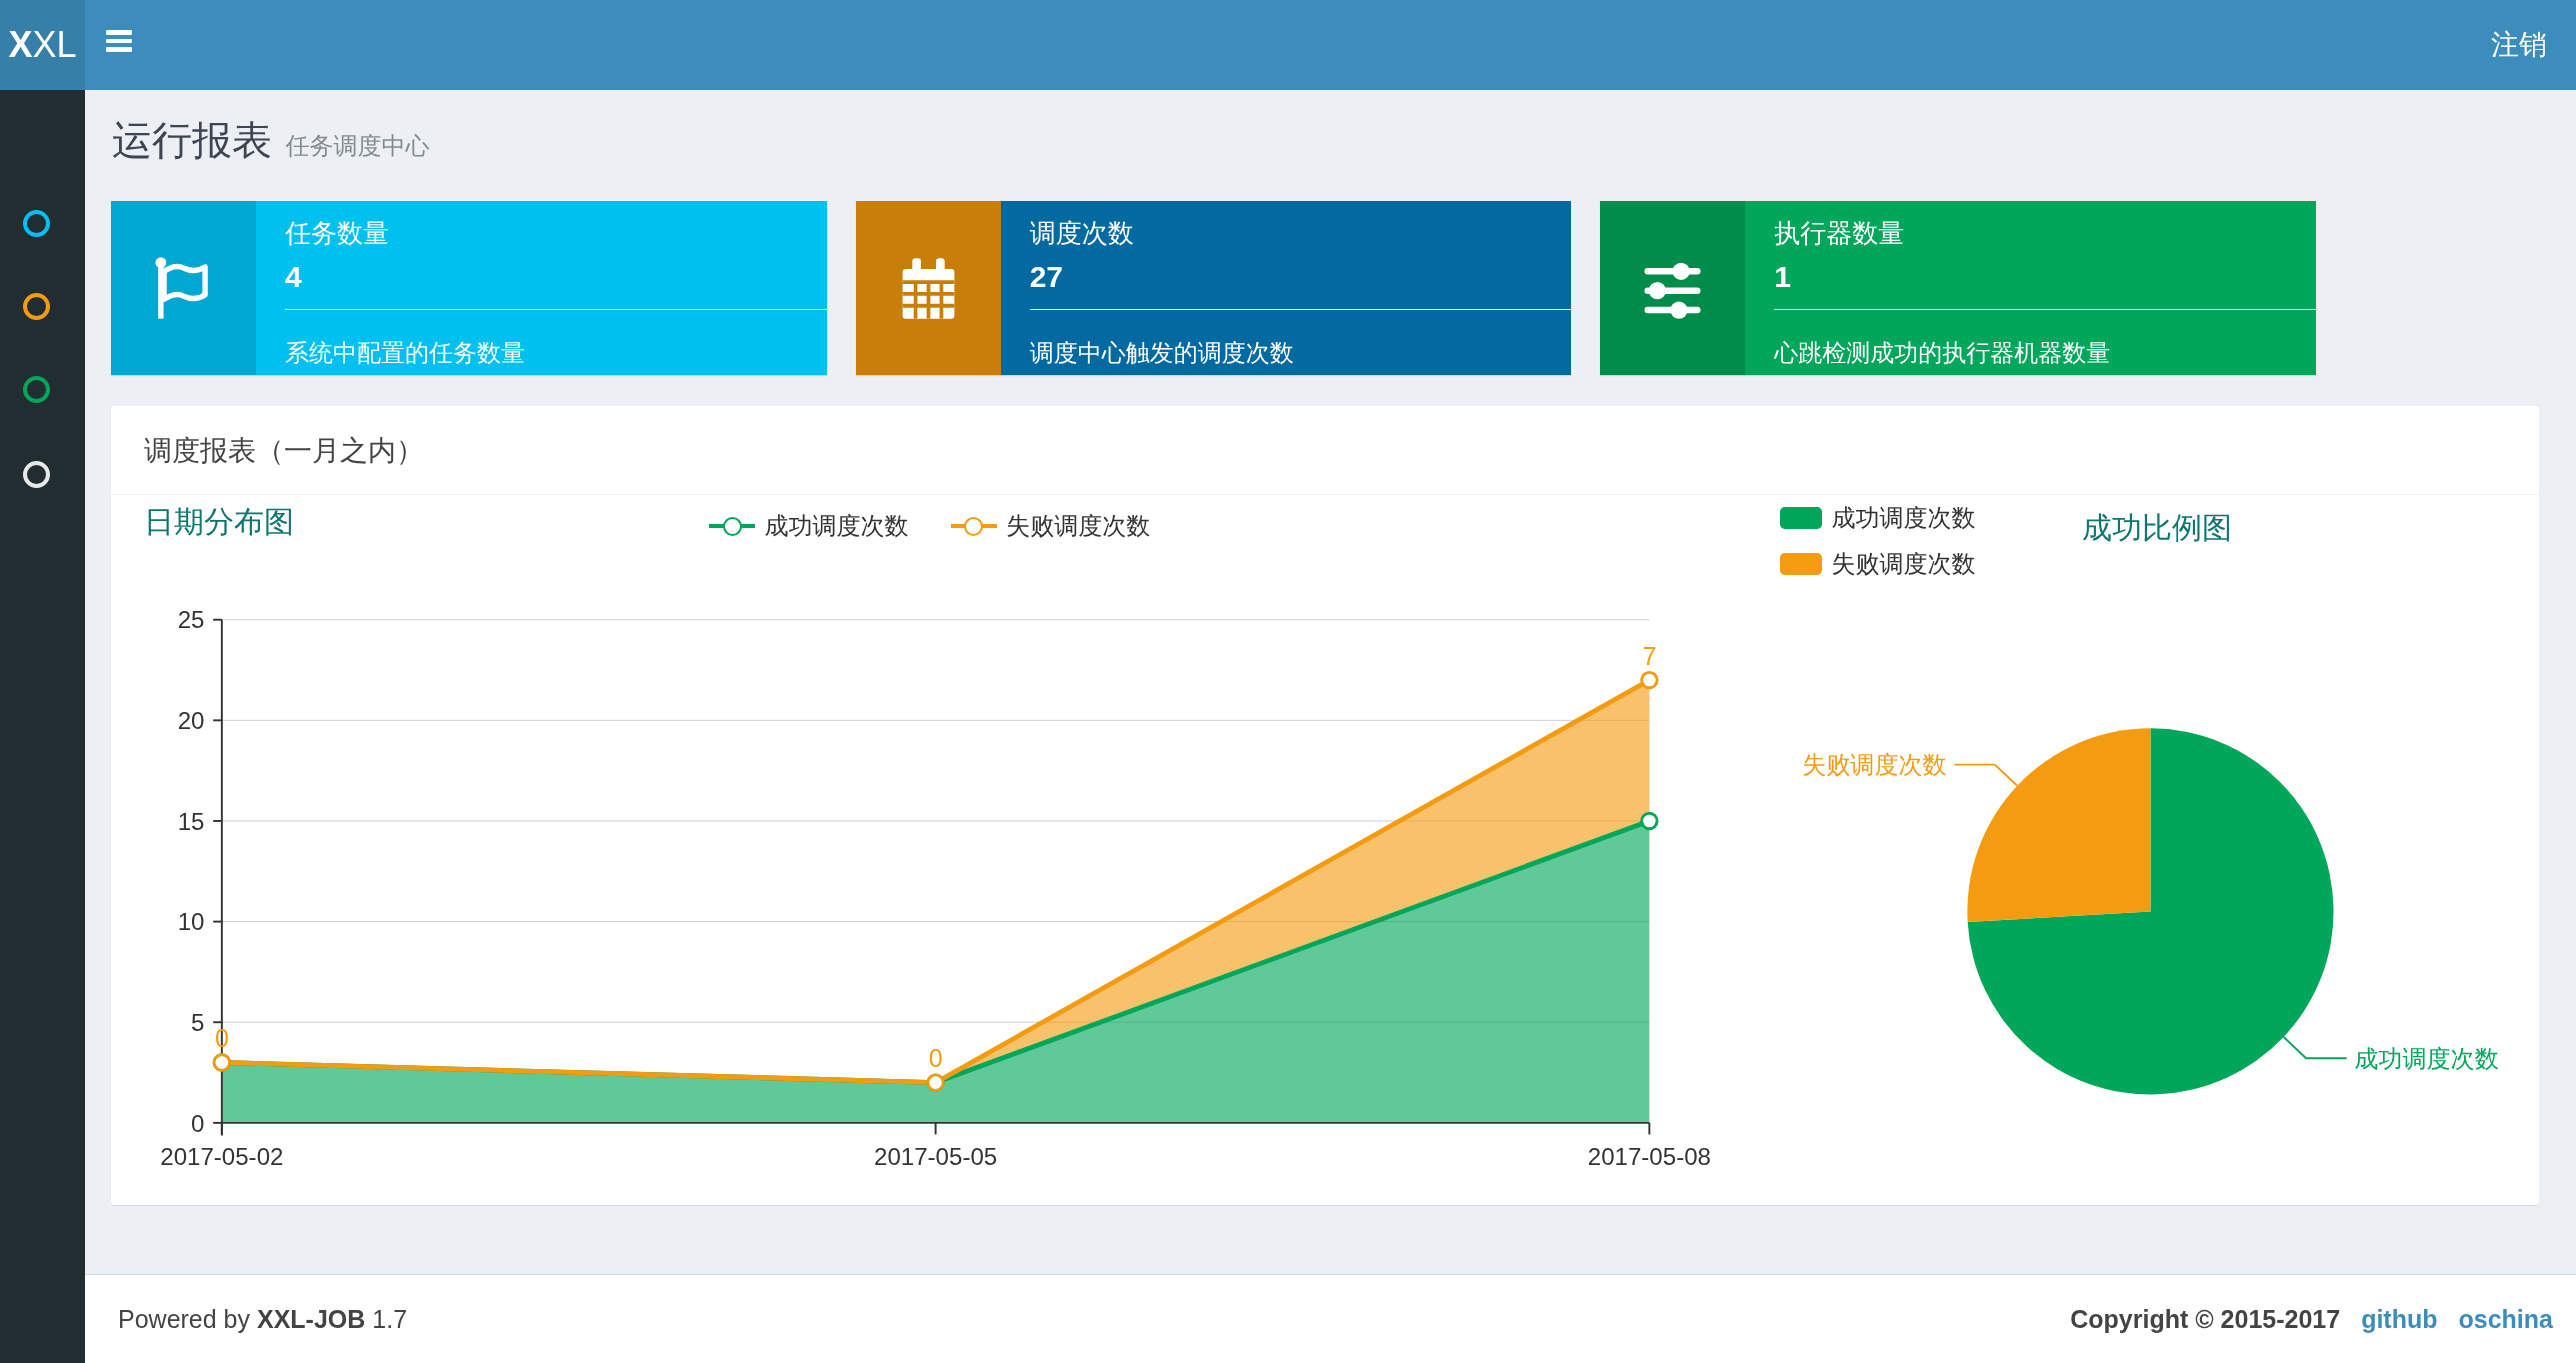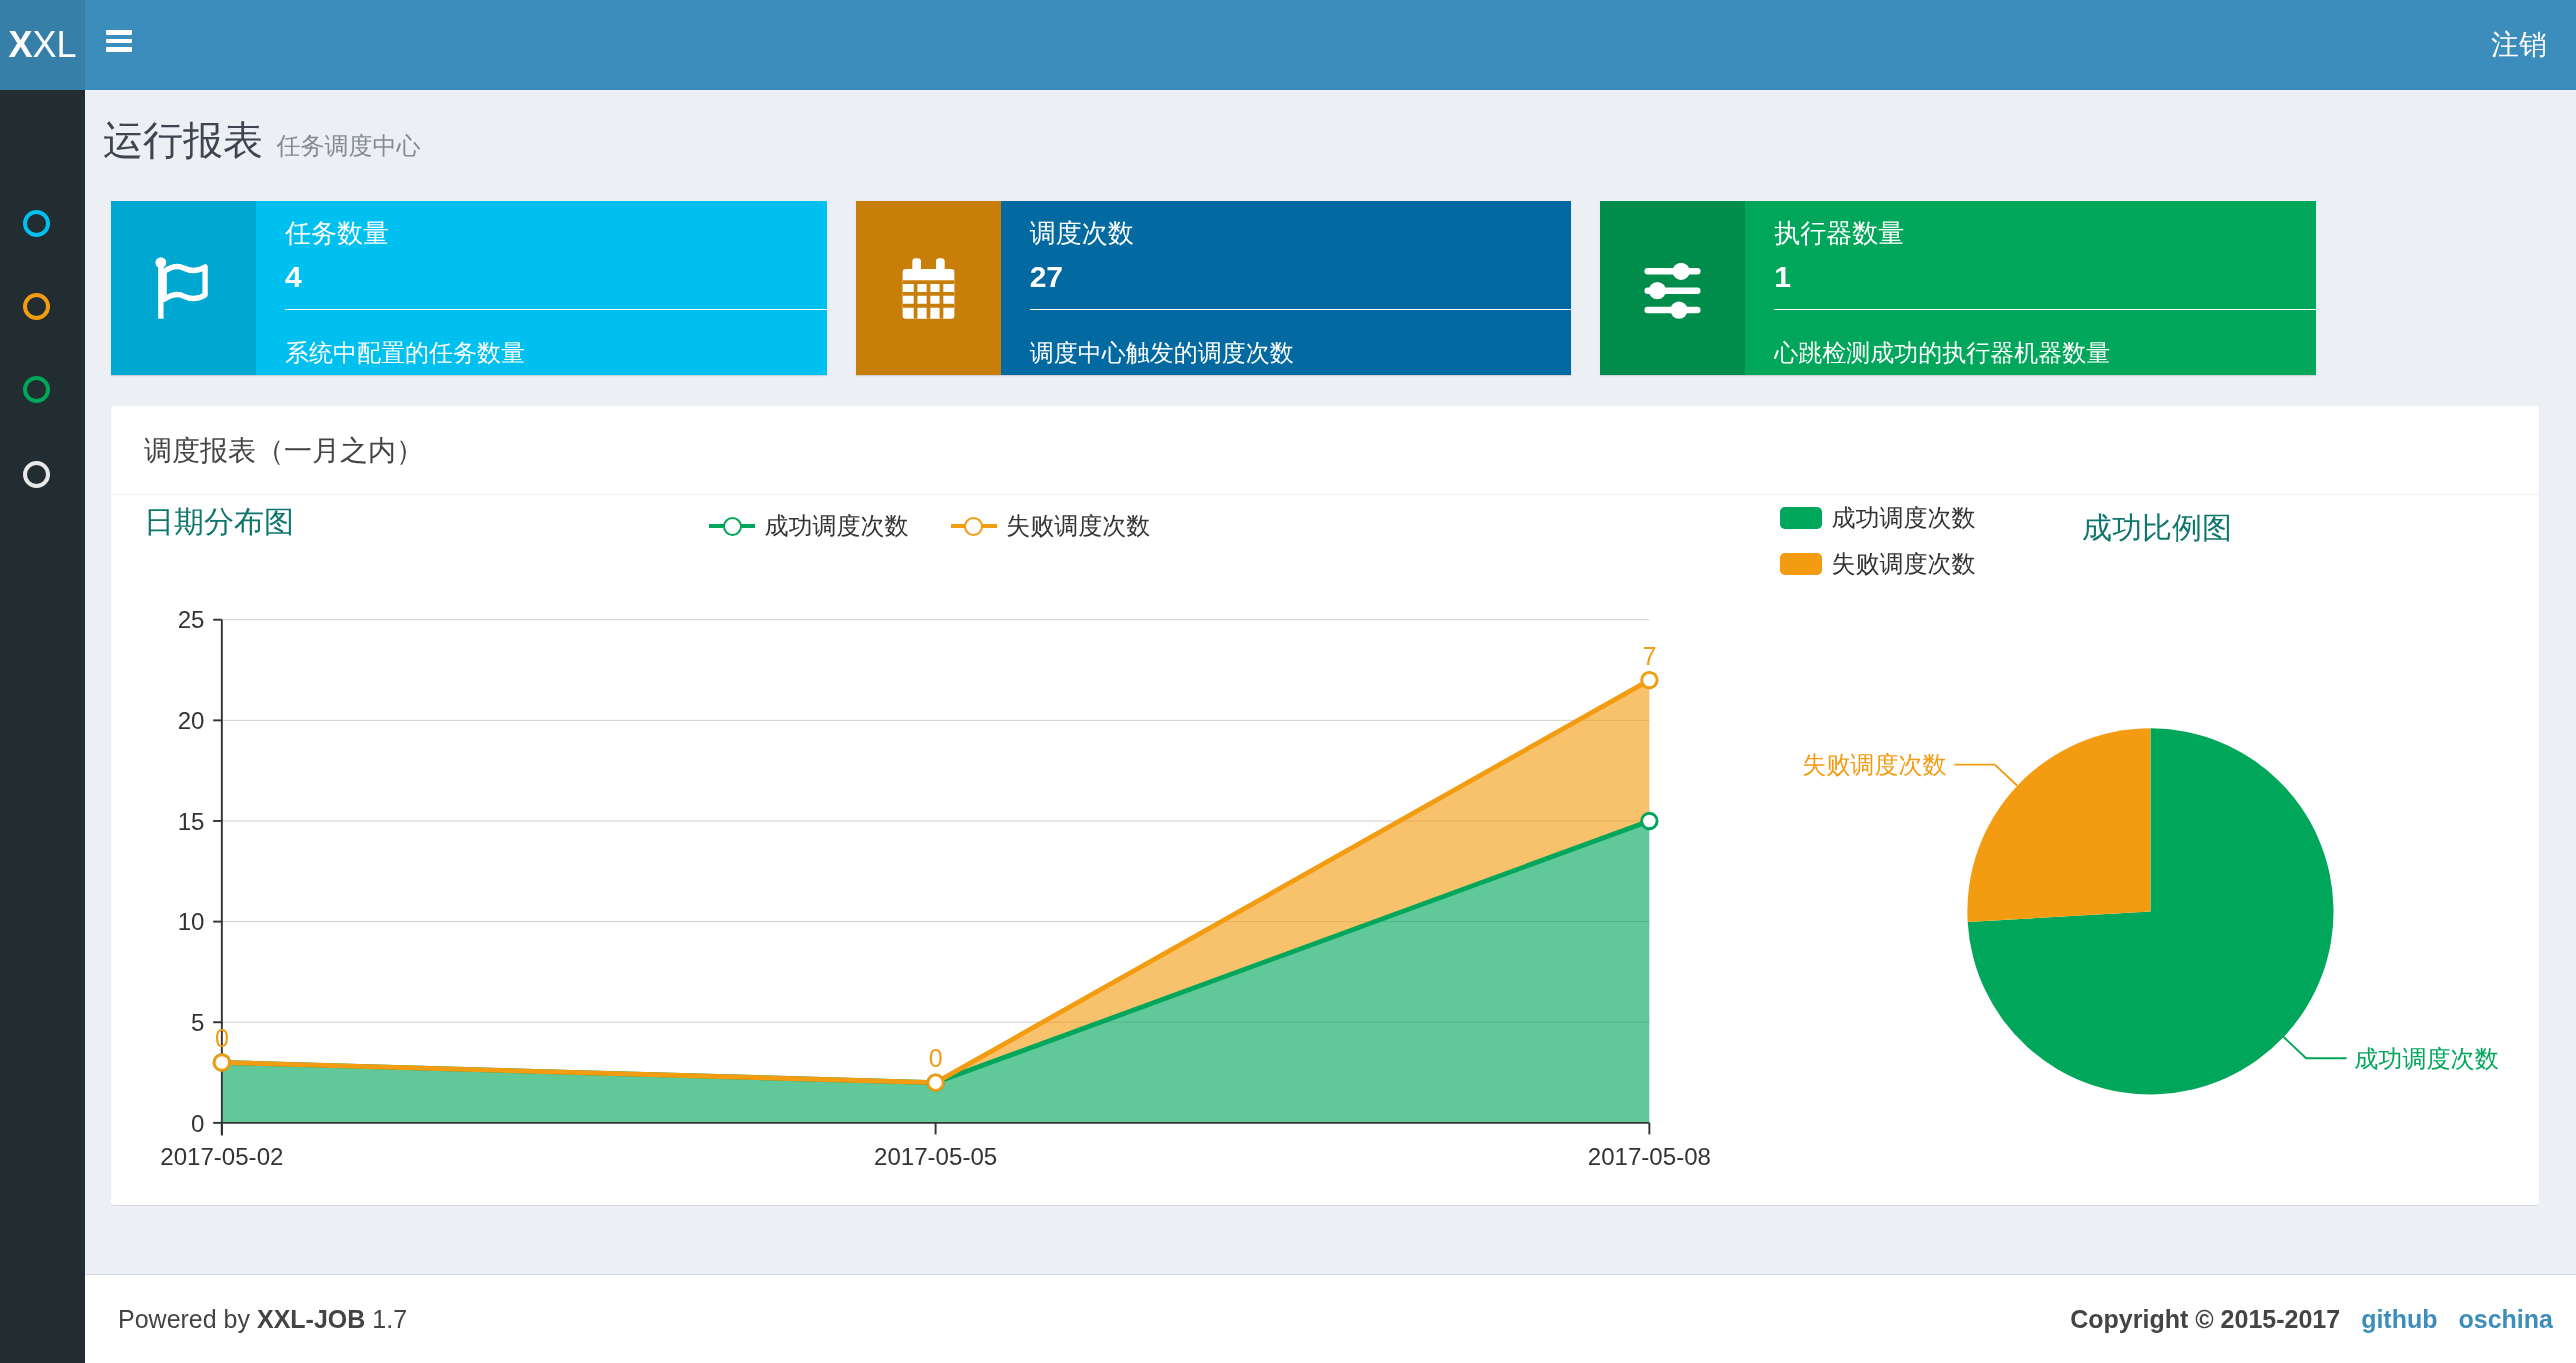--- a/index.html
+++ b/index.html
@@ -16,21 +16,21 @@
   .hamburger{position:absolute;left:106px;top:30px;width:27px;height:29px;cursor:pointer;}
   .hamburger i{display:block;width:26px;height:4.8px;background:#fff;border-radius:1px;margin-bottom:3.9px;}
   .logout{position:absolute;right:29px;top:0;height:90px;line-height:90px;color:#fff;font-size:28px;cursor:pointer;}
 
   
   .sidebar{position:absolute;top:90px;left:0;width:85px;height:1274px;background:#222d32;z-index:4;}
   .side-circle{position:absolute;left:23px;width:27px;height:27px;border:4.8px solid #fff;border-radius:50%;cursor:pointer;}
 
   
   .main{position:absolute;left:85px;top:90px;width:2491px;height:1274px;background:#ecf0f5;}
-  .page-header{position:absolute;left:18px;top:23px;display:flex;align-items:baseline;}
+  .page-header{position:absolute;left:27px;top:23px;display:flex;align-items:baseline;}
   .page-title{font-size:40px;color:#3f4550;font-weight:500;}
   .page-subtitle{font-size:24px;color:#848a90;margin-left:13.5px;}
 
   
   .cards{position:absolute;left:26px;top:111px;width:2205px;display:flex;gap:29px;}
   .card{flex:1;height:174px;display:flex;color:#fff;box-shadow:0 1px 1px rgba(0,0,0,.12);}
   .card-icon{width:145px;display:flex;align-items:center;justify-content:center;}
   .card-body{flex:1;padding:15.4px 0 0 29px;}
   .card-title{font-size:26px;}
   .card-value{font-size:30px;font-weight:bold;margin-top:8.7px;}

